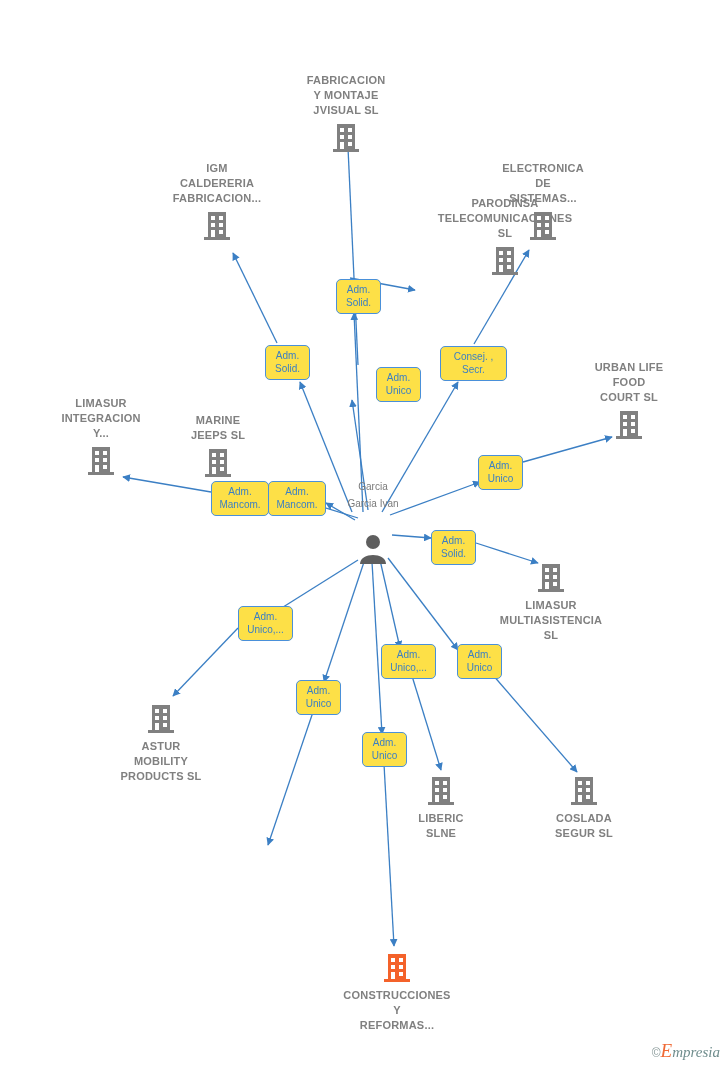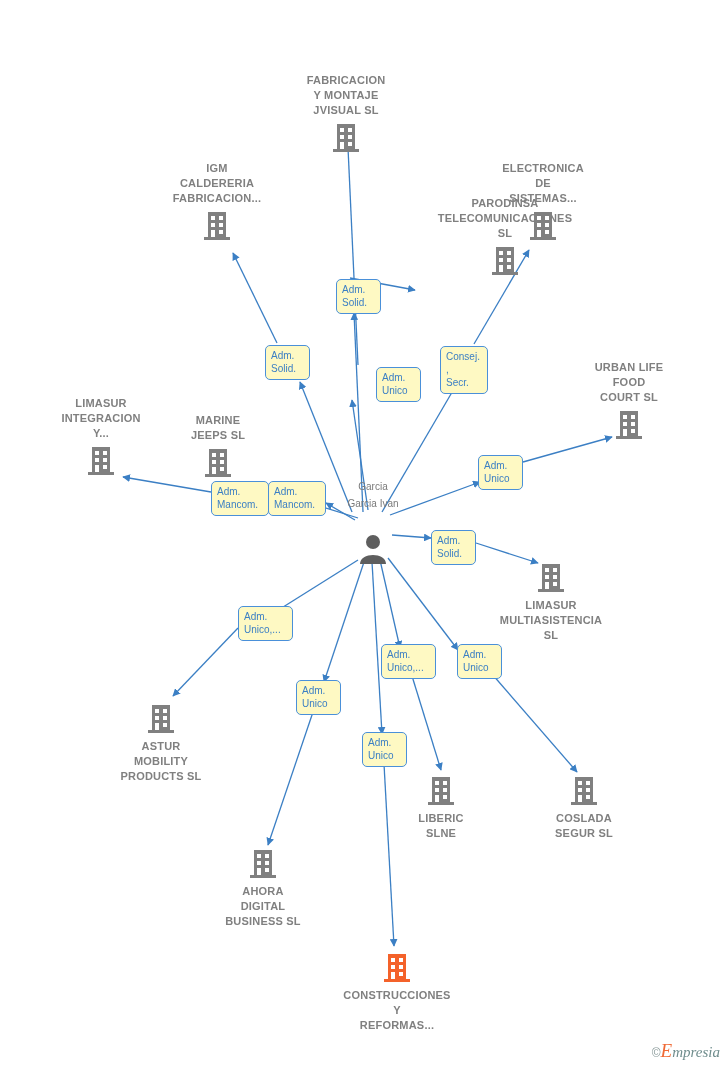--- a/index.html
+++ b/index.html
@@ -51,25 +51,25 @@
     color: #7a7a7a;
     font-weight: normal;
     line-height: 17px;
     white-space: pre-line;
     margin-bottom: 21px;
   }
   .elabel {
     position: absolute;
     border: 1.4px solid #4a90d9;
     border-radius: 5px;
-    background: #fef9c3;
+    background: #fde047;
     color: #3b7fc4;
     font-size: 10px;
     line-height: 13px;
-    text-align: left;
+    text-align: center;
     padding: 3px 5px 4px 5px;
     white-space: pre-line;
     box-sizing: border-box;
   }
   .watermark {
     position: absolute;
     right: 8px;
     bottom: 8px;
     font-size: 15px;
     color: #8a9a9a;
@@ -366,41 +366,20 @@
             <rect x="16" y="13" width="4" height="4"></rect>
             <rect x="8" y="20" width="4" height="7"></rect>
             <rect x="16" y="20" width="4" height="4"></rect>
           </g>
         </svg>
     </span>
     <div class="nlabel">COSLADA
 SEGUR SL</div>
   </div>
 
-  <div class="node below" style="left:263px; top:848px;">
-    <span class="nicon">
-      <svg width="28" height="32" viewBox="0 0 28 32">
-          <g fill="#808080">
-            <rect x="5" y="2" width="18" height="26"></rect>
-            <rect x="1" y="27" width="26" height="3"></rect>
-          </g>
-          <g fill="#ffffff">
-            <rect x="8" y="6" width="4" height="4"></rect>
-            <rect x="16" y="6" width="4" height="4"></rect>
-            <rect x="8" y="13" width="4" height="4"></rect>
-            <rect x="16" y="13" width="4" height="4"></rect>
-            <rect x="8" y="20" width="4" height="7"></rect>
-            <rect x="16" y="20" width="4" height="4"></rect>
-          </g>
-        </svg>
-    </span>
-    <div class="nlabel">AHORA
-DIGITAL
-BUSINESS  SL</div>
-  </div>
 
   <div class="node below" style="left:397px; top:952px;">
     <span class="nicon">
       <svg width="28" height="32" viewBox="0 0 28 32">
           <g fill="#f4622a">
             <rect x="5" y="2" width="18" height="26"></rect>
             <rect x="1" y="27" width="26" height="3"></rect>
           </g>
           <g fill="#ffffff">
             <rect x="8" y="6" width="4" height="4"></rect>
@@ -427,21 +406,21 @@
         </svg>
     </span>
   </div>
 
   <div class="elabel" style="left:336px; top:279px; width:45px;">Adm.
 Solid.</div>
   <div class="elabel" style="left:265px; top:345px; width:45px;">Adm.
 Solid.</div>
   <div class="elabel" style="left:376px; top:367px; width:45px;">Adm.
 Unico</div>
-  <div class="elabel" style="left:440px; top:346px; width:48px;">Consej. ,
+  <div class="elabel" style="left:440px; top:346px; width:67px;">Consej. ,
 Secr.</div>
   <div class="elabel" style="left:478px; top:455px; width:45px;">Adm.
 Unico</div>
   <div class="elabel" style="left:211px; top:481px; width:58px;">Adm.
 Mancom.</div>
   <div class="elabel" style="left:268px; top:481px; width:58px;">Adm.
 Mancom.</div>
   <div class="elabel" style="left:431px; top:530px; width:45px;">Adm.
 Solid.</div>
   <div class="elabel" style="left:238px; top:606px; width:55px;">Adm.

